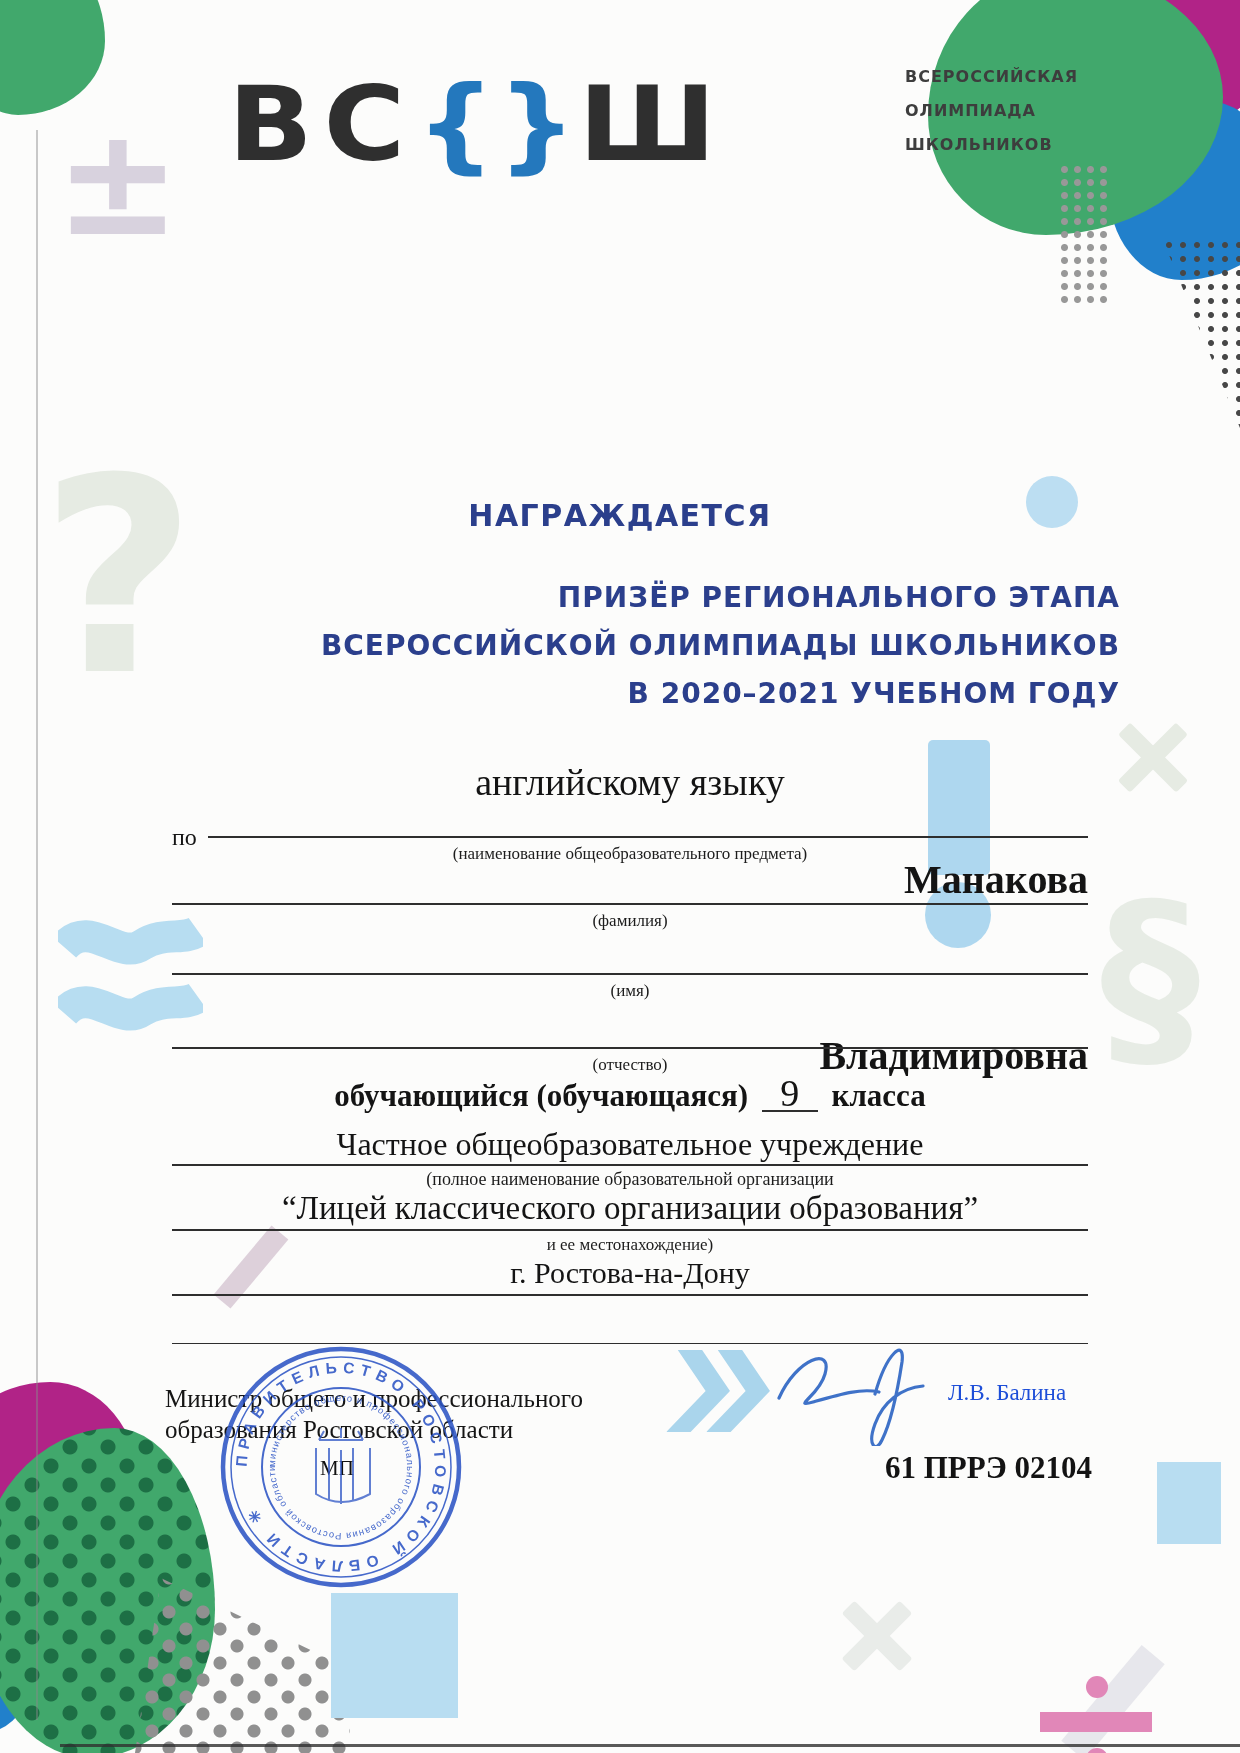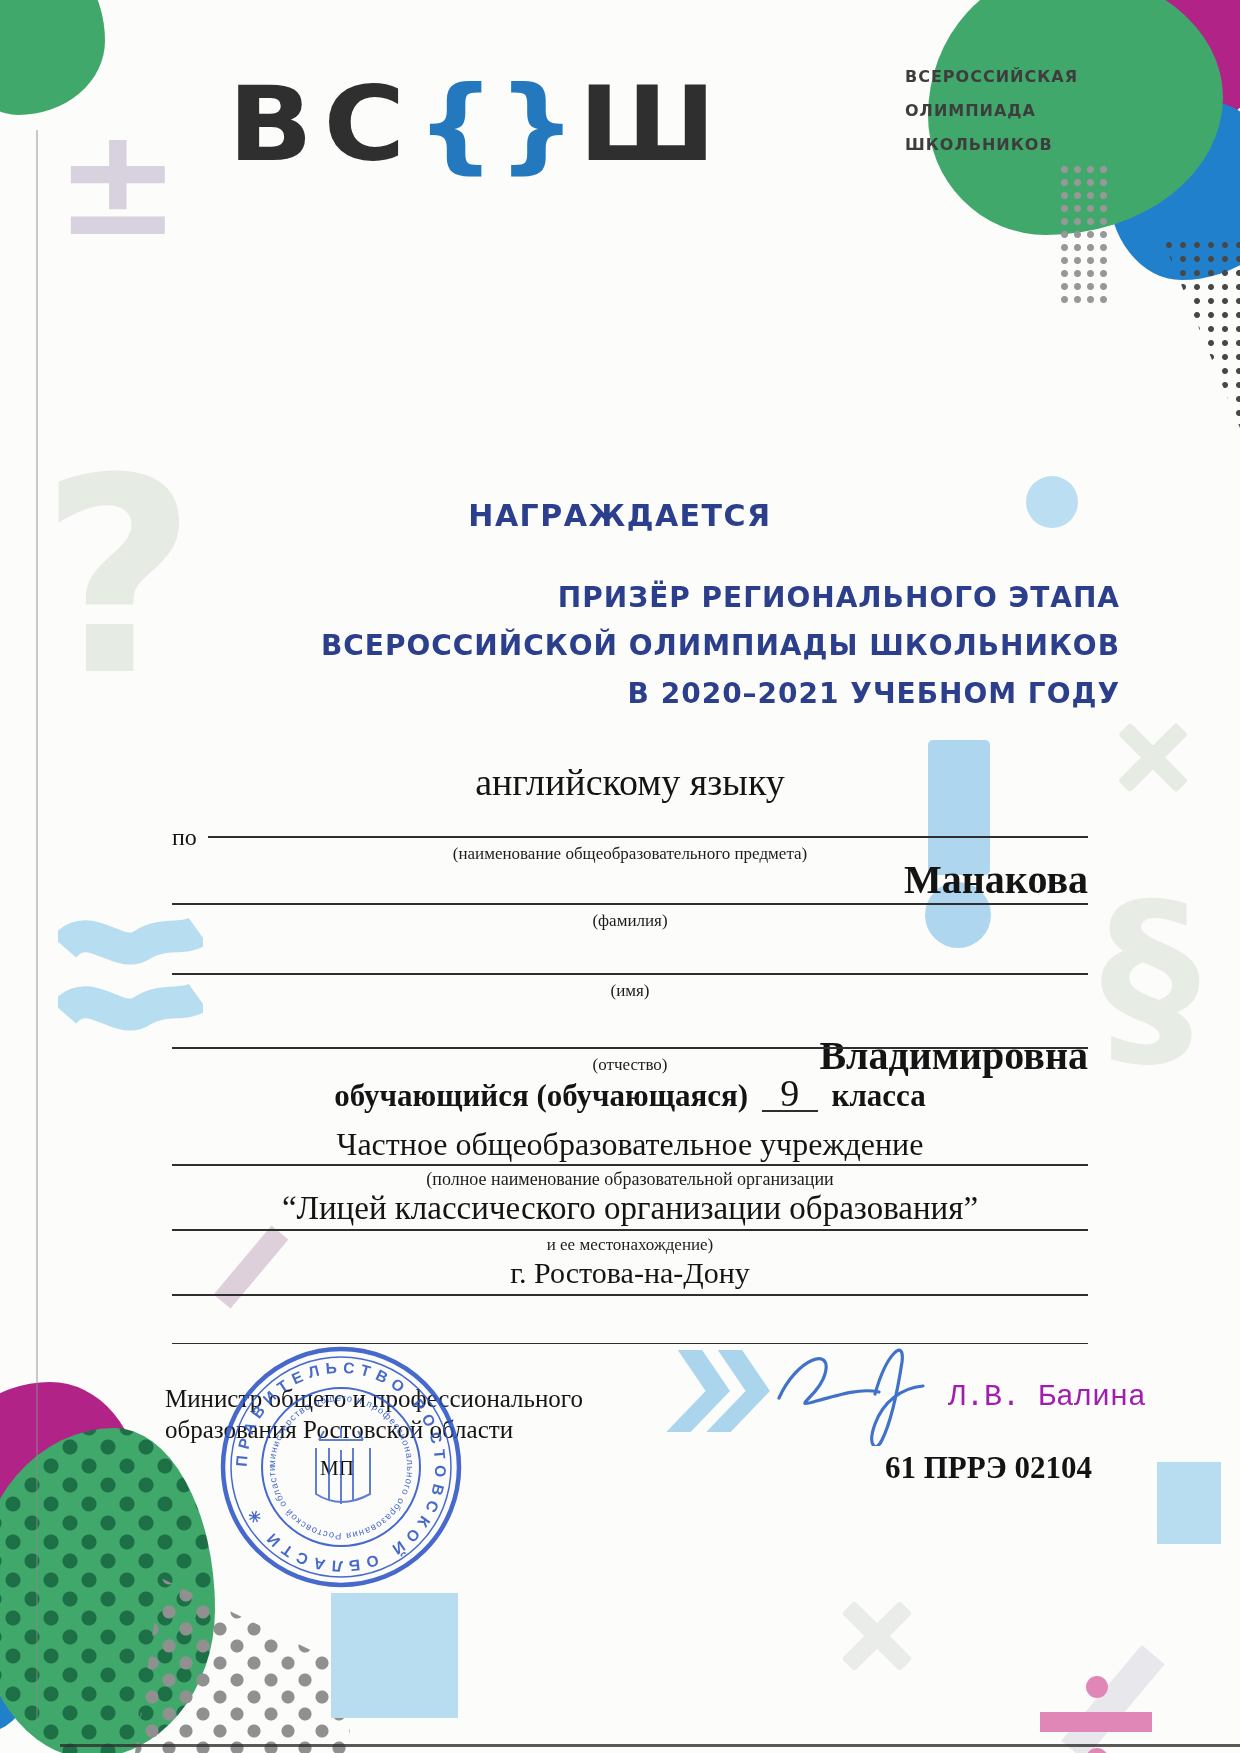--- a/index.html
+++ b/index.html
@@ -35,21 +35,21 @@
 
   
   .form-val { left:172px; width:916px; text-align:center; color:#141414; }
   .rule { border-bottom:2px solid #2e2e2e; height:0; }
   .cap { left:172px; width:916px; text-align:center; font-size:17px; color:#1c1c1c;
          font-family:"Liberation Serif",serif; }
   .bold { font-weight:bold;text-align:right; }
 
   
   .minister { left:165px; top:1383px; font-size:25px; line-height:31px; color:#151515; }
-  .signer { left:948px; top:1380px; font-size:30px; color:#a21caf;font-family:Liberation Mono, monospace; }
+  .signer { left:948px; top:1380px; font-size:23px; color:#1d4ed8; }
   .certnum { left:885px; top:1450px; font-size:31px; font-weight:bold; color:#131313; }
   .mp { left:320px; top:1456px; font-size:21px; color:#111; }
 
   
   .blob { border-radius:54% 46% 58% 42% / 48% 55% 45% 52%; }
   .dots-green { background-image:
       radial-gradient(circle, #1d6f45 7px, transparent 8px),
       radial-gradient(circle, #1d6f45 7px, transparent 8px);
       background-size:38px 38px; background-position:0 0,19px 19px; }
   .dots-gray { background-image:

